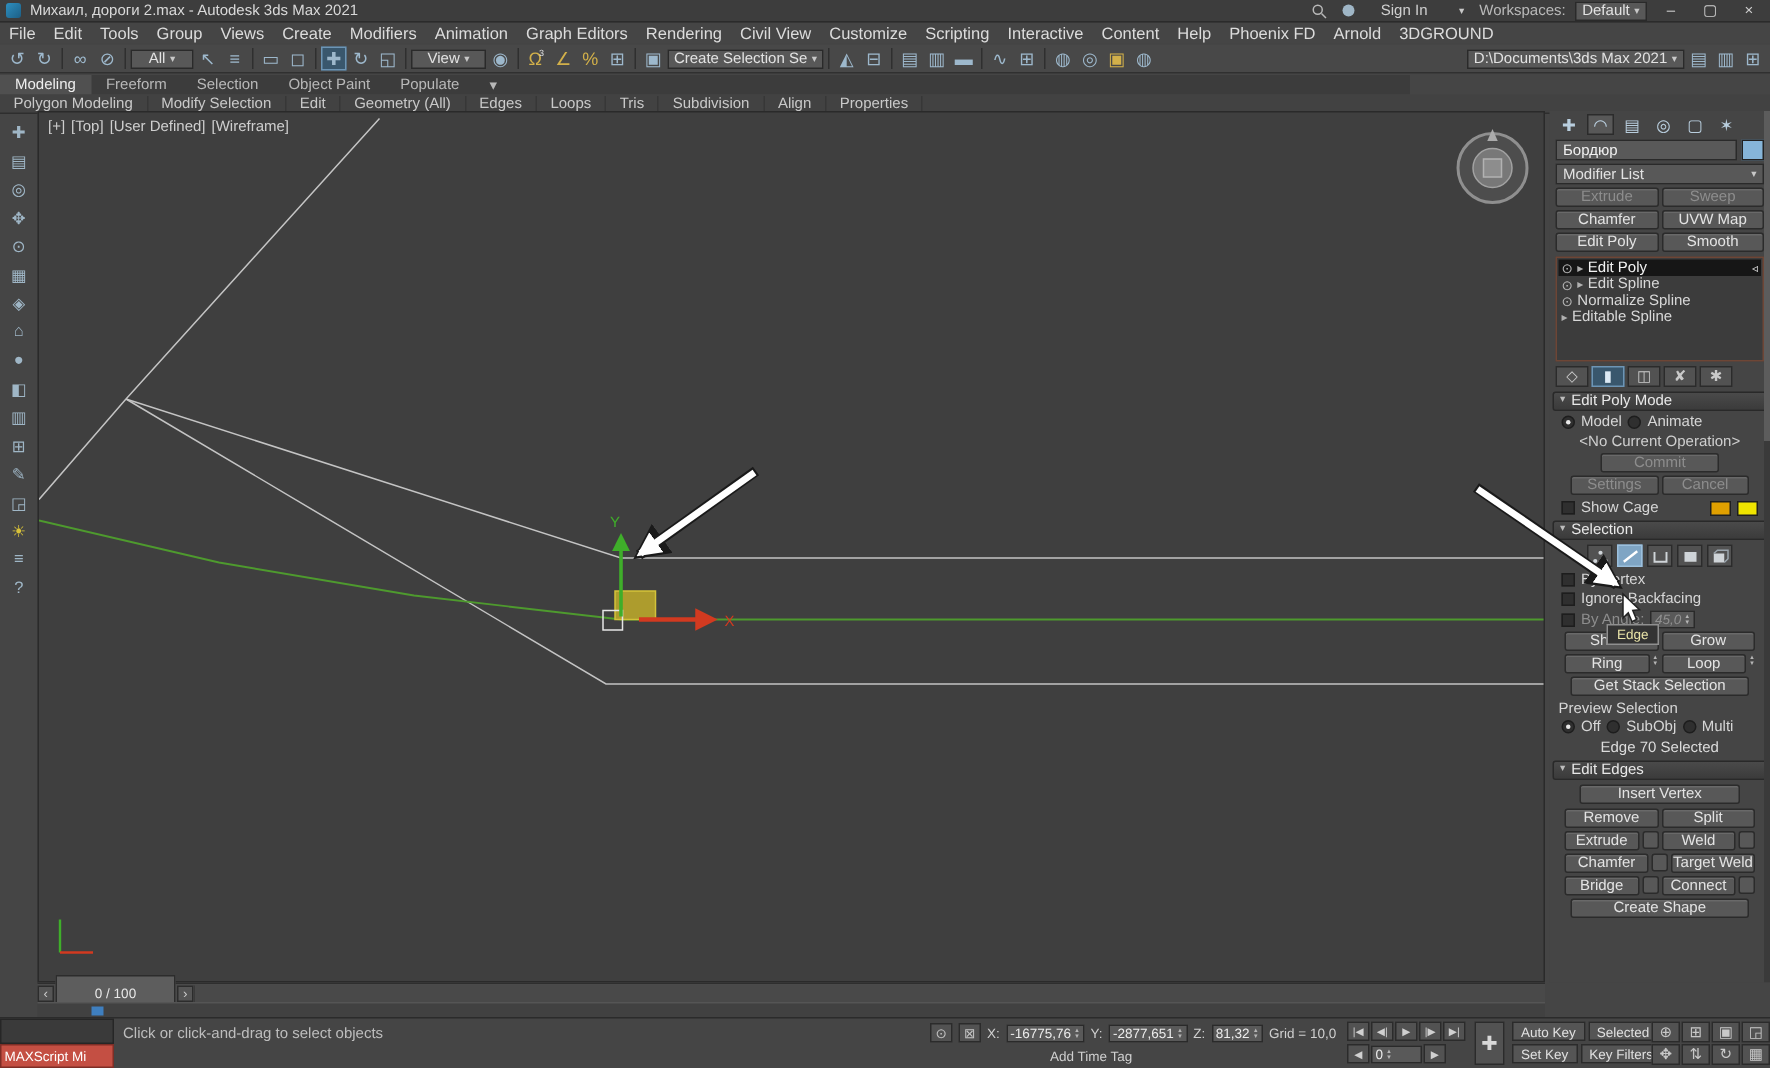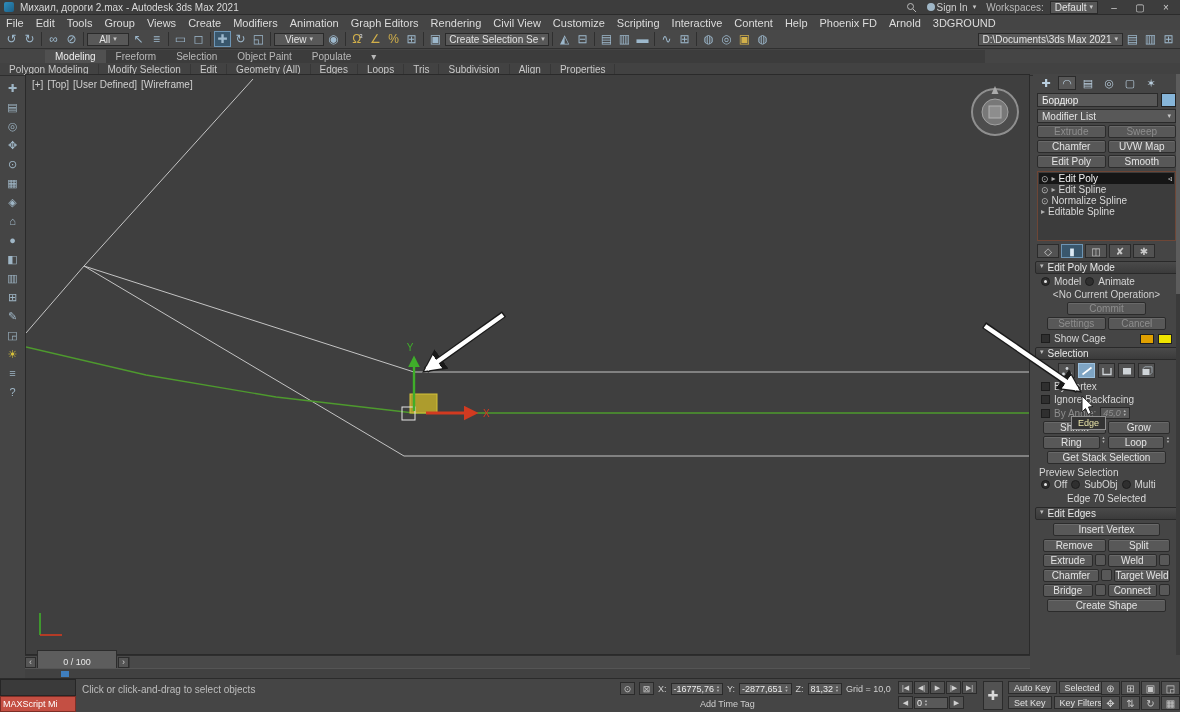--- a/index.html
+++ b/index.html
@@ -4,37 +4,37 @@
 <style>
   *{margin:0;padding:0;box-sizing:border-box;}
   html,body{width:1180px;height:712px;overflow:hidden;}
   body{position:relative;background:#454545;font-family:"Liberation Sans",sans-serif;font-size:11px;color:#d6d6d6;}
   .spacer{flex:1;}
   .arrow{font-size:7px;color:#c8c8c8;margin-left:3px;}
   
   .titlebar{position:absolute;left:0;top:0;width:1180px;height:15px;background:#3d3d3d;border-bottom:1px solid #2b2b2b;display:flex;align-items:center;font-size:10px;padding:0 4px;gap:6px;}
   .app-logo{width:10px;height:10px;background:linear-gradient(135deg,#2e8fbf,#1c5f86);border-radius:2px;}
   .tb-title{color:#d9d9d9;}
-  .signin{display:flex;align-items:center;gap:2px;color:#cfcfcf;padding:0 4px;}
+  .signin{display:flex;align-items:center;gap:18px;color:#cfcfcf;padding:0 4px;}
   .person{width:8px;height:8px;border-radius:50%;background:#9fb6c6;position:relative;}
   .ws-label{color:#b9b9b9;}
   .combo{height:13px;background:#585858;border:1px solid #2a2a2a;display:inline-flex;align-items:center;padding:0 4px;font-size:10px;color:#e2e2e2;white-space:nowrap;justify-content:center;}
   .win-btn{width:20px;height:13px;display:flex;align-items:center;justify-content:center;color:#cfcfcf;font-size:10px;}
   
   .menubar{position:absolute;left:0;top:16px;width:1180px;height:13px;display:flex;align-items:center;background:#454545;}
   .menu-item{padding:0 6px;color:#dcdcdc;font-size:11px;white-space:nowrap;}
   
   .toolbar{position:absolute;left:0;top:30px;width:1180px;height:19px;background:#484848;border-bottom:1px solid #303030;display:flex;align-items:center;padding:0 3px;gap:1px;}
   .tbi{width:17px;height:16px;display:inline-flex;align-items:center;justify-content:center;color:#9db8cc;font-size:12px;line-height:1;}
   .tbi.yel{color:#d2b04a;}
   .tbi.active{background:#39576d;border:1px solid #6d95b5;}
   .tbi .sup{font-size:6px;color:#e0e0e0;margin-left:-2px;margin-top:-6px;}
   .sep{width:1px;height:14px;background:#2f2f2f;margin:0 2px;}
   
-  .ribbon-tabs{position:absolute;left:0;top:50px;width:940px;height:13px;background:#3c3c3c;display:flex;align-items:center;font-size:10px;margin-left:45px;}
+  .ribbon-tabs{position:absolute;left:0;top:50px;width:940px;height:13px;background:#3c3c3c;display:flex;align-items:center;font-size:10px;}
   .rtab{padding:1px 10px;color:#b8b8b8;}
   .rtab.active{background:#505050;color:#eee;}
   .ribbon-panels{position:absolute;left:0;top:63px;width:1180px;height:13px;background:#424242;border-bottom:1px solid #2e2e2e;display:flex;align-items:center;font-size:10px;}
   .rpanel{padding:0 9px;color:#c9c9c9;border-right:1px solid #373737;white-space:nowrap;}
   
   .left-toolbar{position:absolute;left:0;top:77px;width:25px;height:578px;display:flex;flex-direction:column;align-items:center;gap:5px;padding-top:4px;}
   .lti{width:16px;height:14px;display:flex;align-items:center;justify-content:center;color:#9fb6c6;font-size:11px;}
   .lti.yel{color:#d8c23a;}
   
   .viewport{position:absolute;left:25px;top:74px;width:1005px;height:581px;background:#3f3f3f;border:1px solid #2a2a2a;overflow:hidden;}

